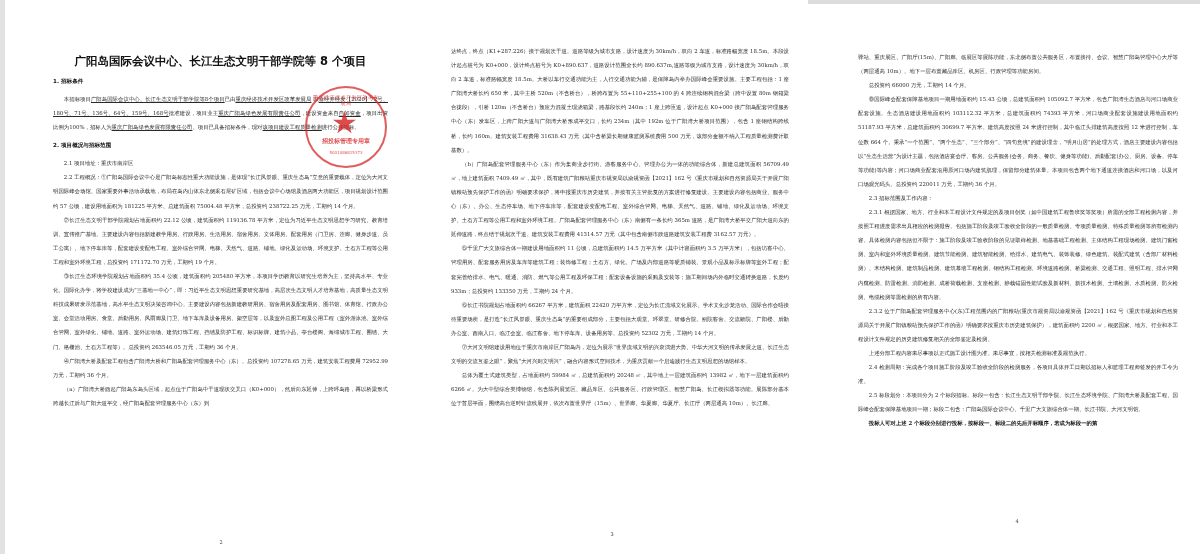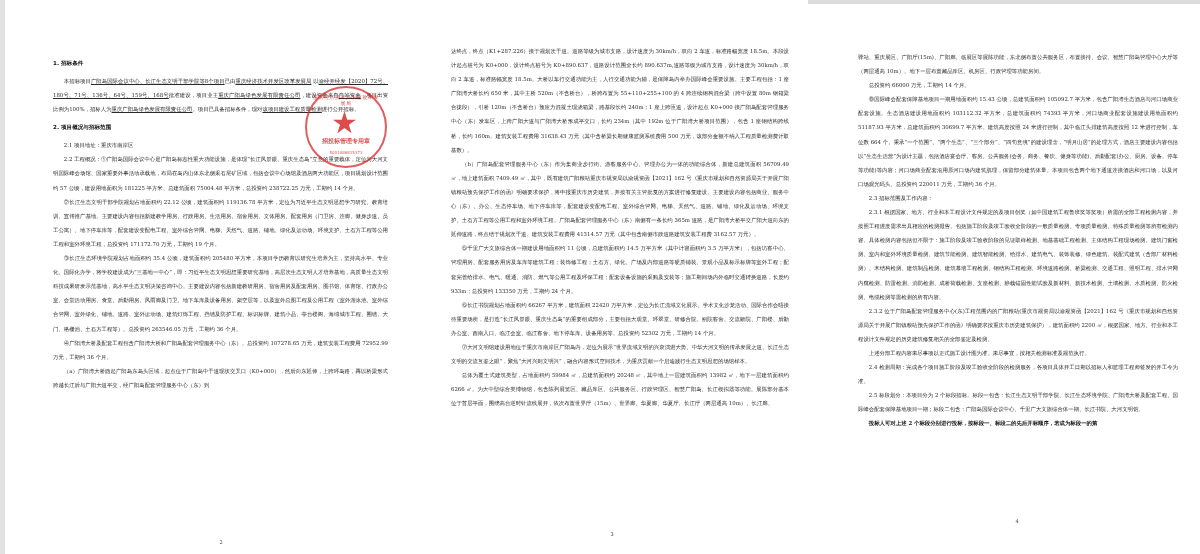--- a/index.html
+++ b/index.html
@@ -69,20 +69,21 @@
     position: absolute; left: 12px; top: 62px; width: 54px; font-size: 4px;
     color: rgba(214,40,40,0.9); text-align: center; font-family: "DejaVu Sans", sans-serif;
   }
 </style>
 </head>
 <body>
 
 <div class="page" id="page-1">
   <div class="content">
     <div class="title">
+      <div>广阳岛国际会议中心、长江生态文明干部学院等 8 个项目</div>
     </div>
     <div class="sec">1. 招标条件</div>
     <p class="par"><span>本招标项目</span><span class="u">广阳岛国际会议中心、长江生态文明干部学院等8个项目</span><span>已由</span><span class="u">重庆经济技术开发区改革发展局</span><span> 以</span><span class="u">渝经开经发【2020】72号、180号、71号、136号、64号、159号、168号</span><span>批准建设，项目业主</span><span class="u">重庆广阳岛绿色发展有限责任公司</span><span>，建设资金来自</span><span class="u">自筹资金</span><span>，项目出资比例为100%，招标人为</span><span class="u">重庆广阳岛绿色发展有限责任公司</span><span>。项目已具备招标条件，现对</span><span class="u">该项目建设工程质量检测</span><span>进行公开招标。</span></p>
     <div class="sec" style="margin-top:8px">2. 项目概况与招标范围</div>
     <p class="par">2.1 项目地址：重庆市南岸区</p>
     <p class="par">2.2 工程概况：①广阳岛国际会议中心是广阳岛标志性重大功能设施，是体现“长江风景眼、重庆生态岛”立意的重要载体，定位为大河文明国际峰会场馆、国家重要外事活动承载地，布局在岛内山体东北侧采石尾矿区域，包括会议中心场馆及酒店两大功能区，项目规划设计范围约 57 公顷，建设用地面积为 181225 平方米、总建筑面积 75004.48 平方米，总投资约 238722.25 万元，工期约 14 个月。</p>
     <p class="par">②长江生态文明干部学院规划占地面积约 22.12 公顷，建筑面积约 119136.78 平方米，定位为习近平生态文明思想学习研究、教育培训、宣传推广基地。主要建设内容包括新建教学用房、行政用房、生活用房、宿舍用房、文体用房、配套用房（门卫房、连廊、健身步道、员工公寓）、地下停车库等，配套建设变配电工程、室外综合管网、电梯、天然气、道路、铺地、绿化及运动场、环境支护、土石方工程等公用工程和室外环境工程，总投资约 171172.70 万元，工期约 19 个月。</p>
     <p class="par">③长江生态环境学院规划占地面积约 35.4 公顷，建筑面积约 205480 平方米，本项目学历教育以研究生培养为主，坚持高水平、专业化、国际化办学，将学校建设成为“三基地一中心”，即：习近平生态文明思想重要研究基地，高层次生态文明人才培养基地，高质量生态文明科技成果研发示范基地，高水平生态文明决策咨询中心。主要建设内容包括新建教研用房、宿舍用房及配套用房、图书馆、体育馆、行政办公室、会堂活动用房、食堂、后勤用房、风雨廊及门卫、地下车库及设备用房、架空层等，以及室外总图工程及公用工程（室外游泳池、室外综合管网、室外绿化、铺地、道路、室外运动场、建筑灯饰工程、挡墙及防护工程、标识标牌、建筑小品、亭台楼阁、海绵城市工程、围墙、大门、格栅池、土石方工程等）。总投资约 263546.05 万元，工期约 36 个月。</p>
     <p class="par">④广阳湾大桥及配套工程包含广阳湾大桥和广阳岛配套管理服务中心（东）。总投资约 107278.65 万元，建筑安装工程费用 72952.99 万元，工期约 36 个月。</p>
     <p class="par">（a）广阳湾大桥西起广阳岛东岛头区域，起点位于广阳岛中干道现状交叉口（K0+000），然后向东延伸，上跨环岛路，再以桥梁形式跨越长江后与广阳大道平交，经广阳岛配套管理服务中心（东）到</p>

